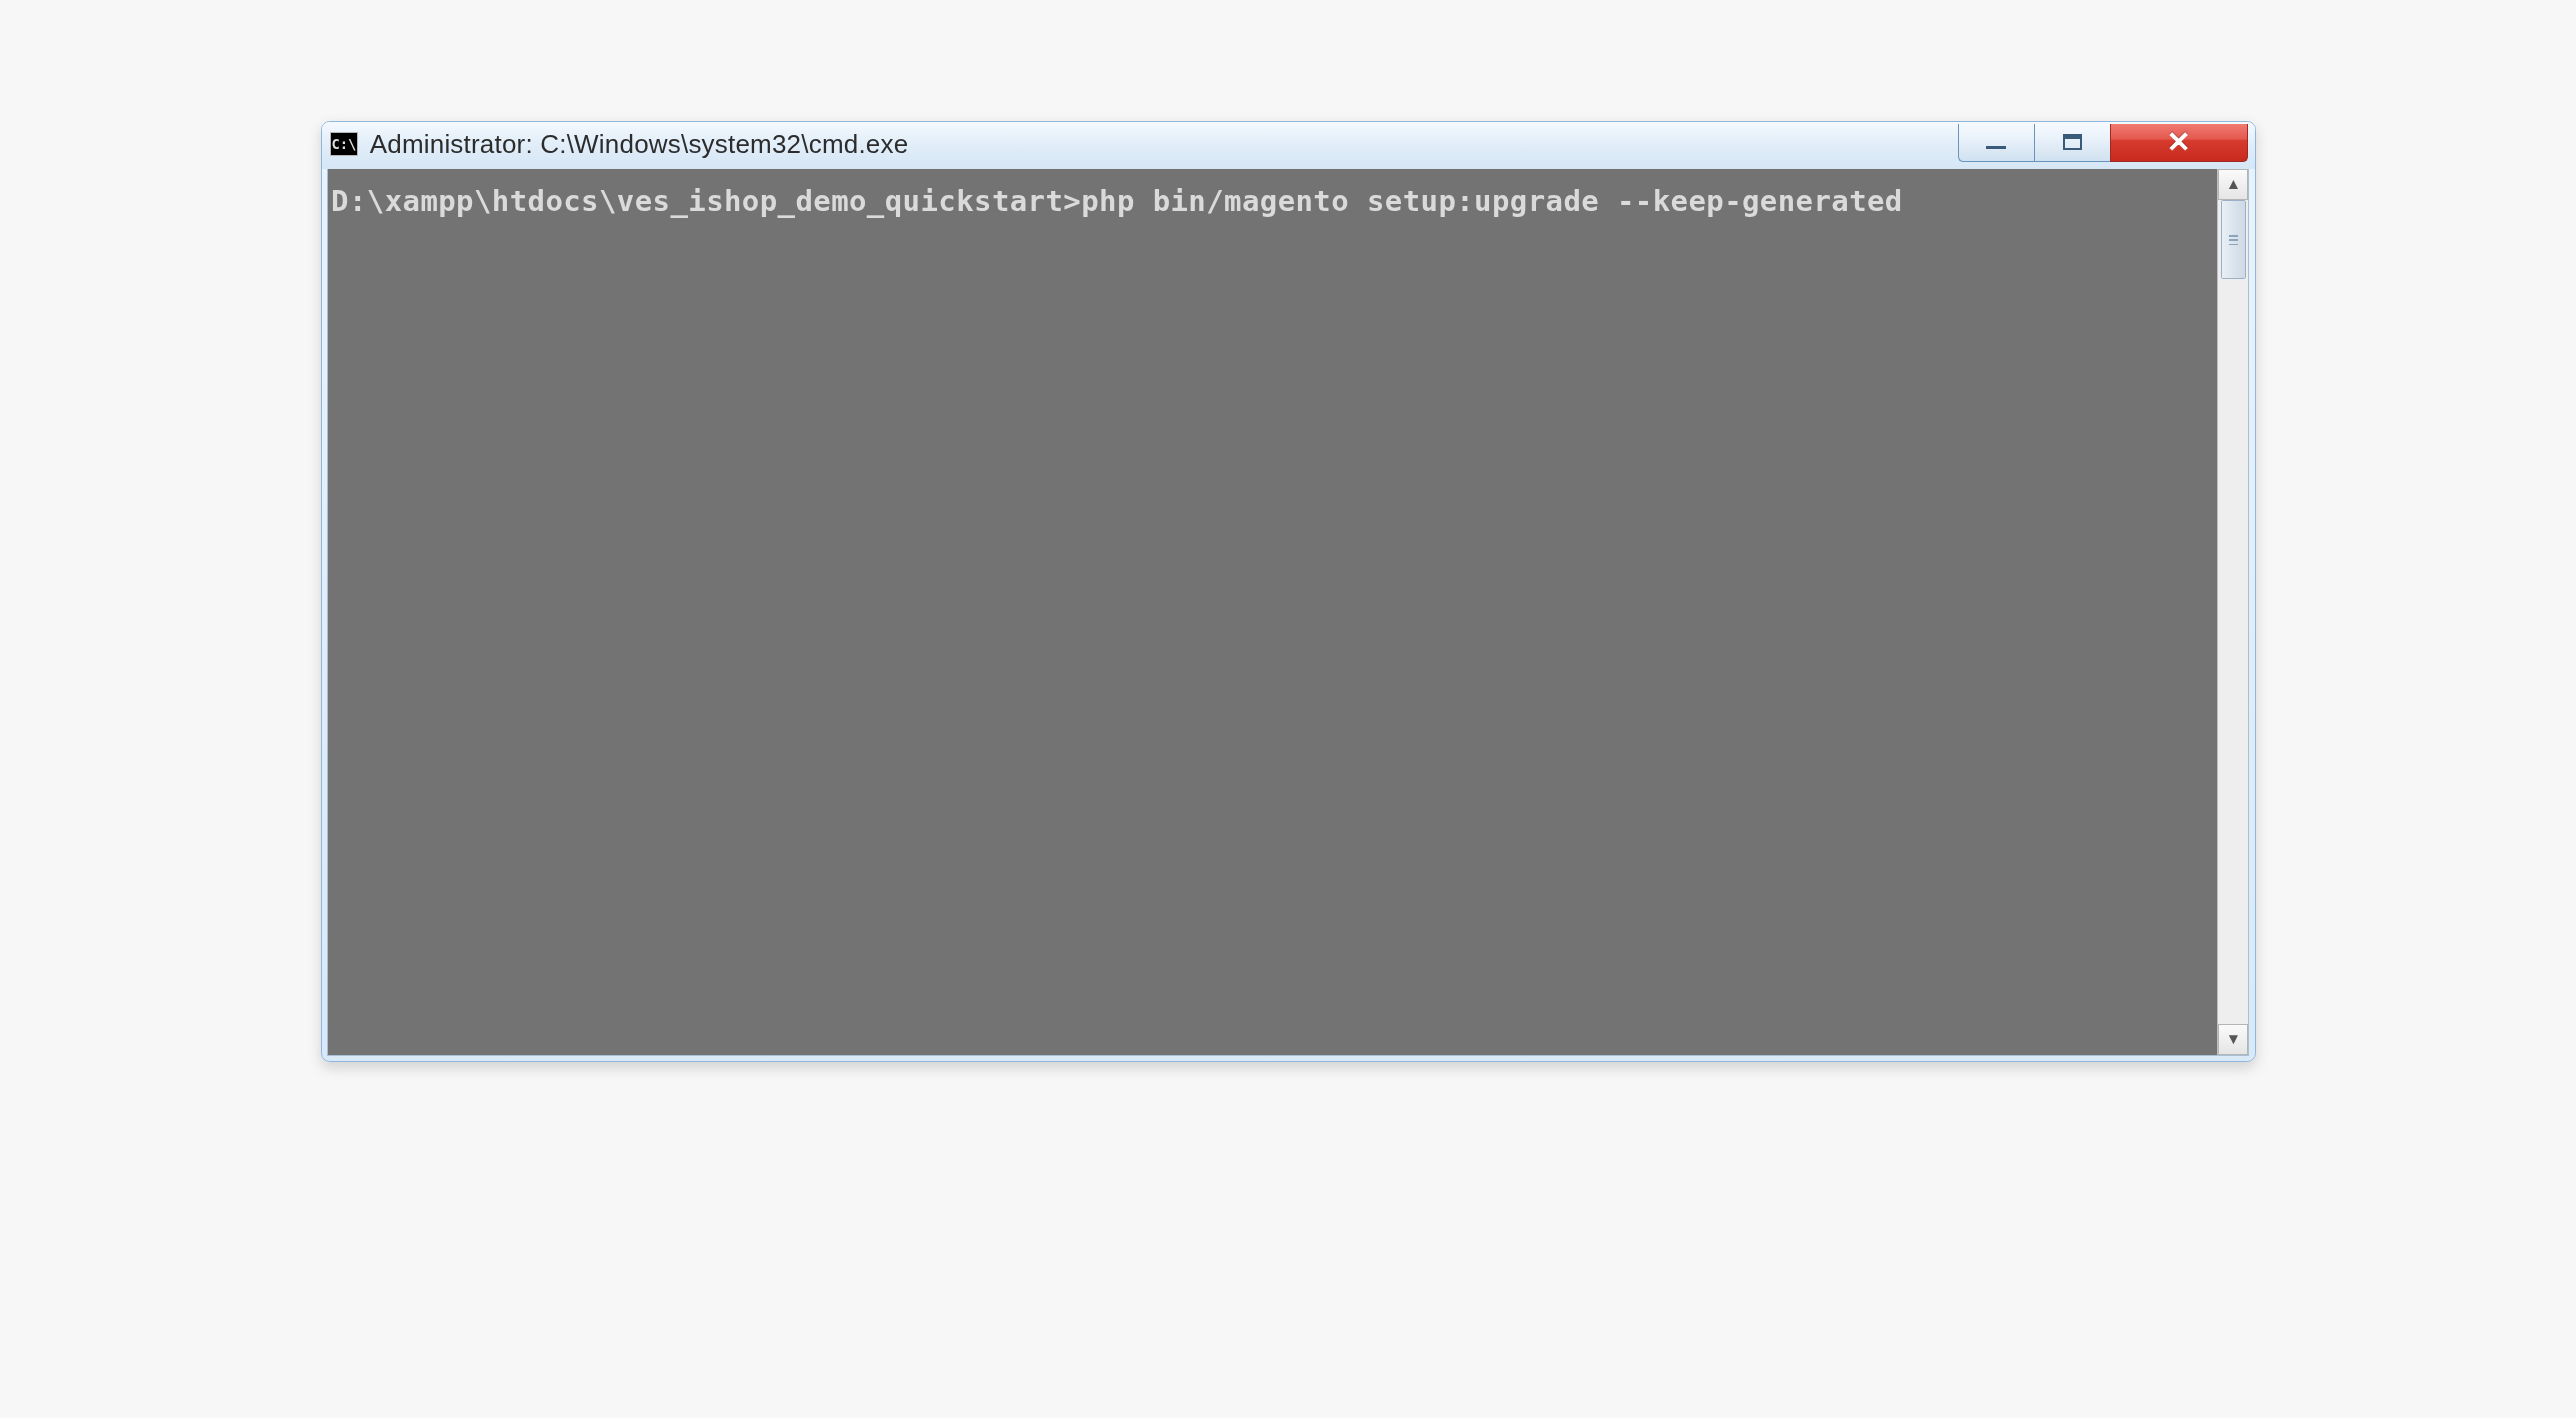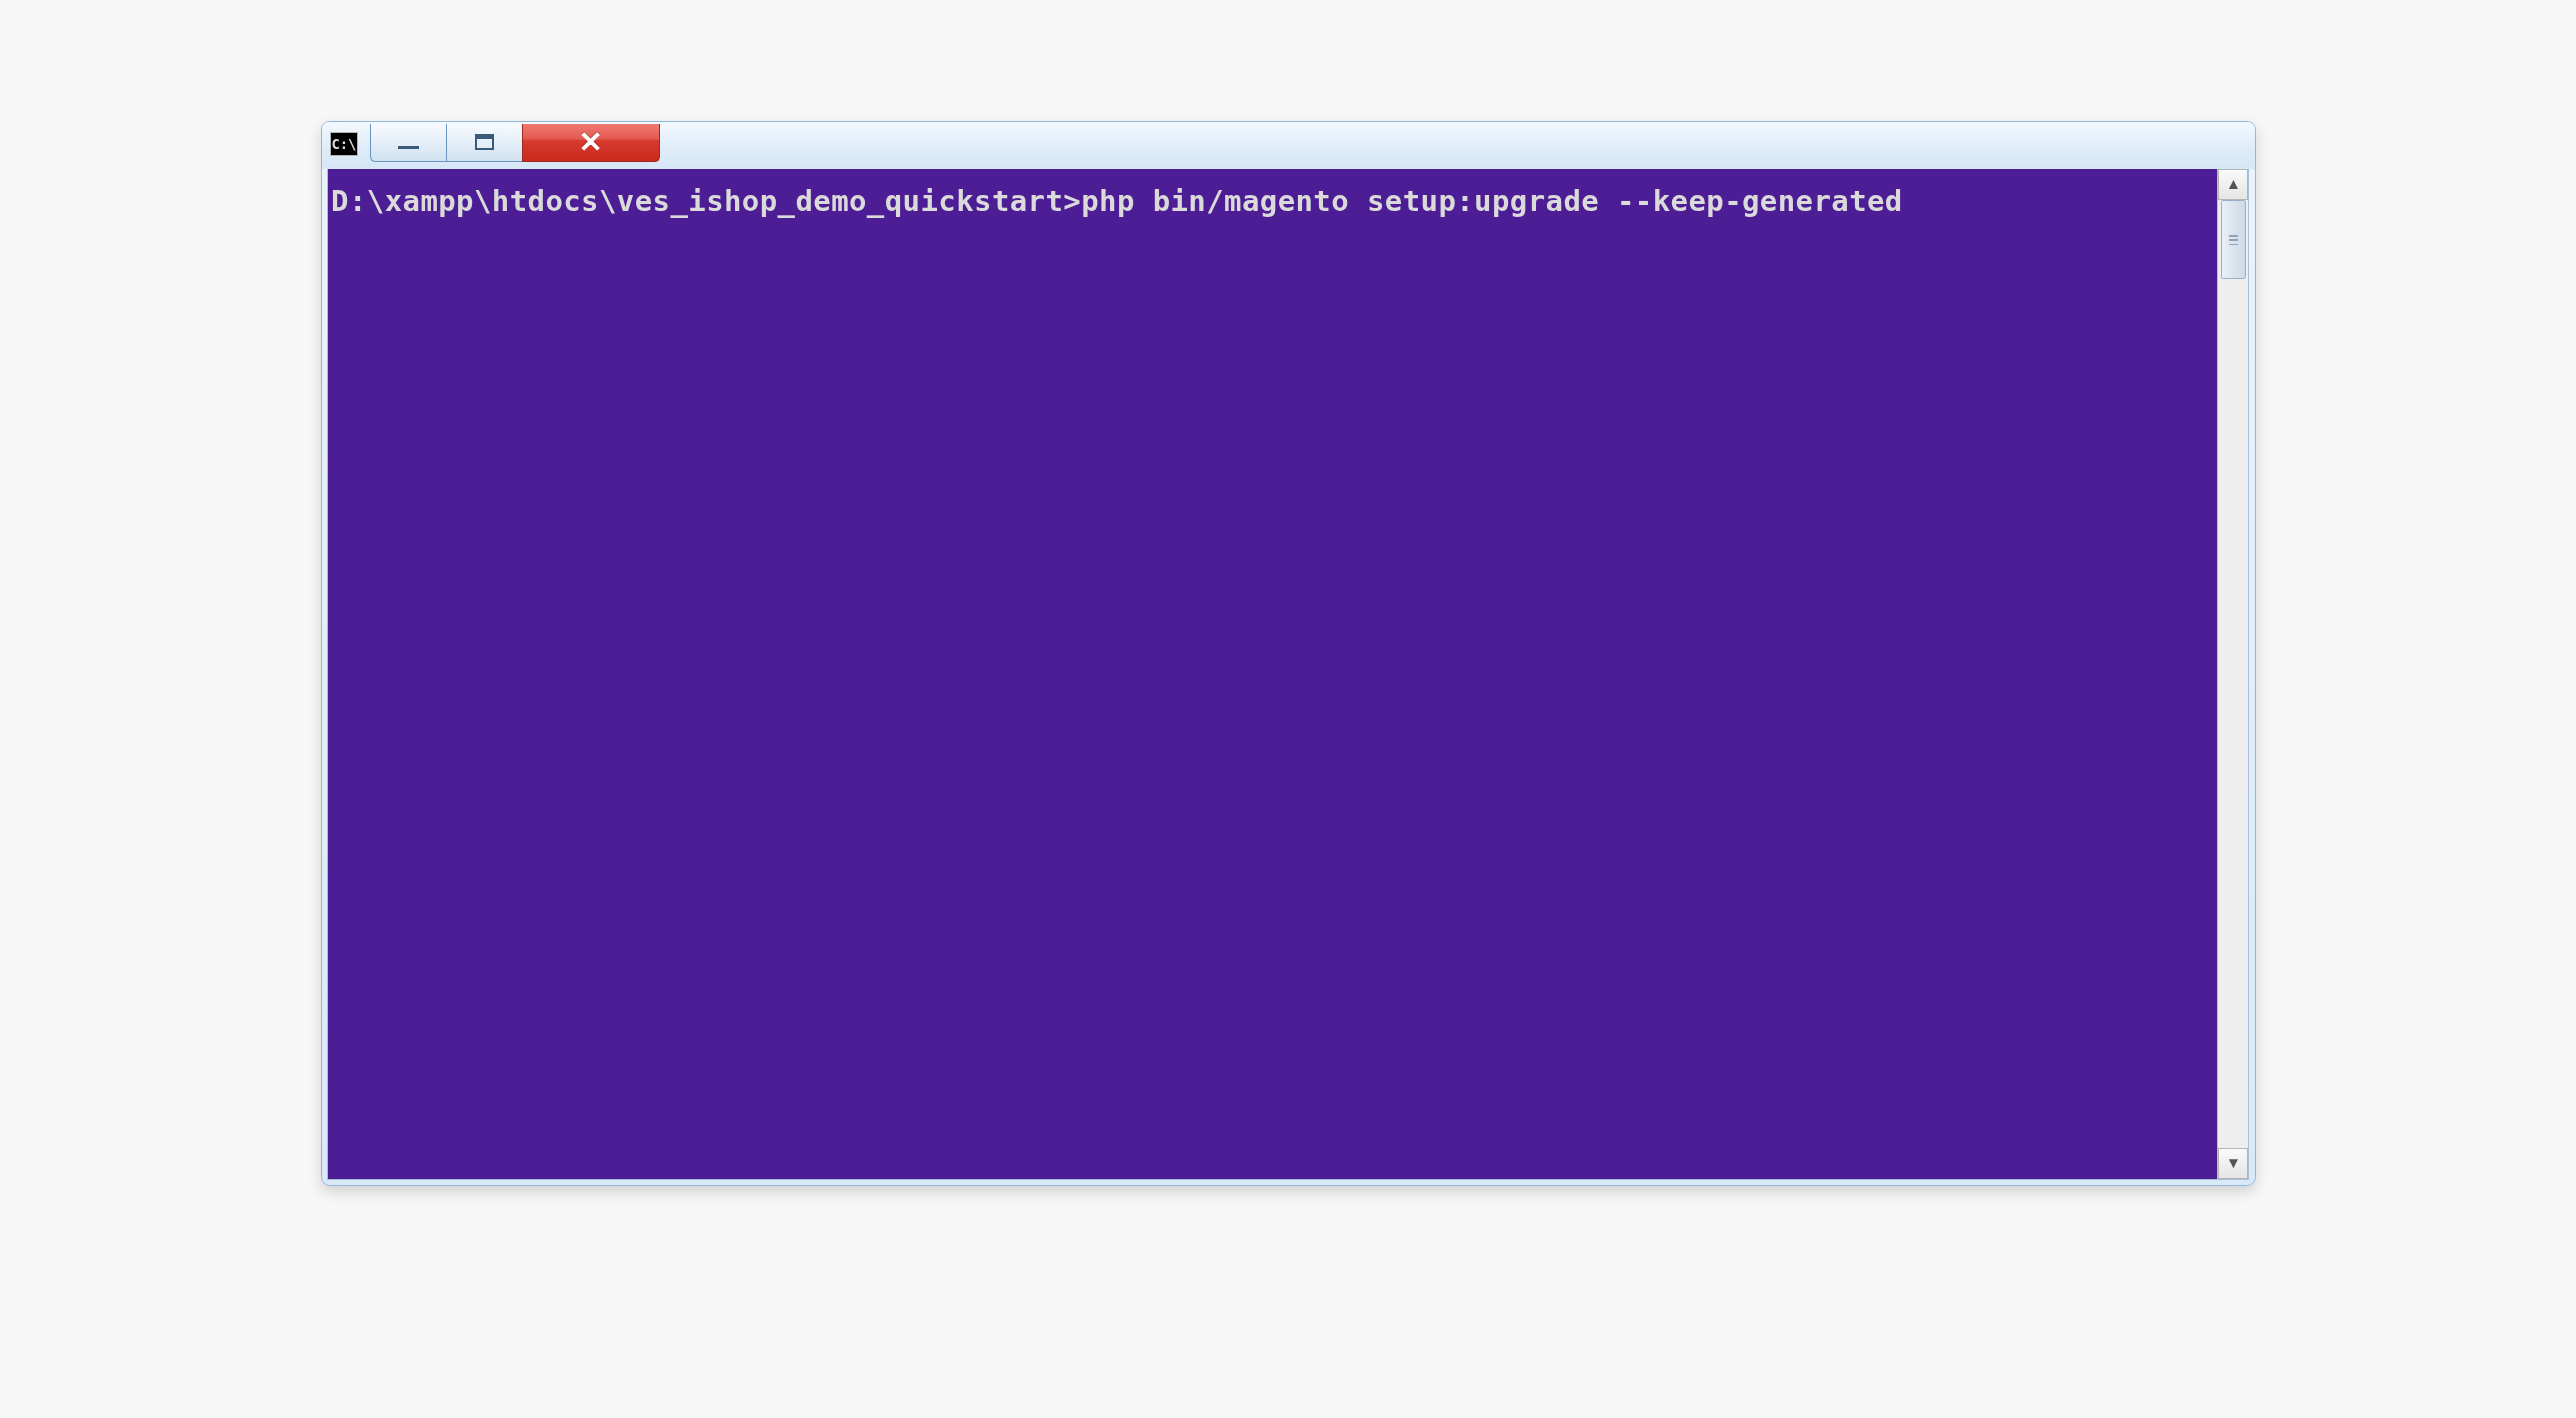--- a/index.html
+++ b/index.html
@@ -95,28 +95,28 @@
     }
     .content-wrap {
       display: flex;
       background: #000;
       border: 1.7px solid #a6c0da;
       border-top: none;
       margin: 0 5.2px 5.2px 5.2px;
     }
     .term-area {
       flex: 1;
-      background: #4c1d95;
+      background: #737373;
       color: #dadada;
       font-family: "Lucida Console","Consolas",monospace;
       font-size: 29px;
       font-weight: bold;
       line-height: 1.18;
       padding: 15.5px 0 0 3.4px;
-      height: 1010px;
+      height: 886px;
       letter-spacing: 0.4px;
       word-break: break-all;
       white-space: pre-wrap;
     }
     .scrollbar {
       width: 31px;
       background: #e9e9e9;
       display: flex;
       flex-direction: column;
       align-items: stretch;
@@ -153,20 +153,21 @@
     }
   </style>
 </head>
 <body>
 
 <div class="window">
   <div class="titlebar">
     <div class="app-icon">
       <span>C:\</span>
     </div>
+    <div class="title-text">Administrator: C:\Windows\system32\cmd.exe</div>
     <div class="window-controls">
       <div class="win-btn min" title="minimize">
         <div class="min-glyph"></div>
       </div>
       <div class="win-btn max" title="maximize">
         <div class="max-glyph"></div>
       </div>
       <div class="win-btn close" title="close">
         <span class="close-x">✕</span>
       </div>

